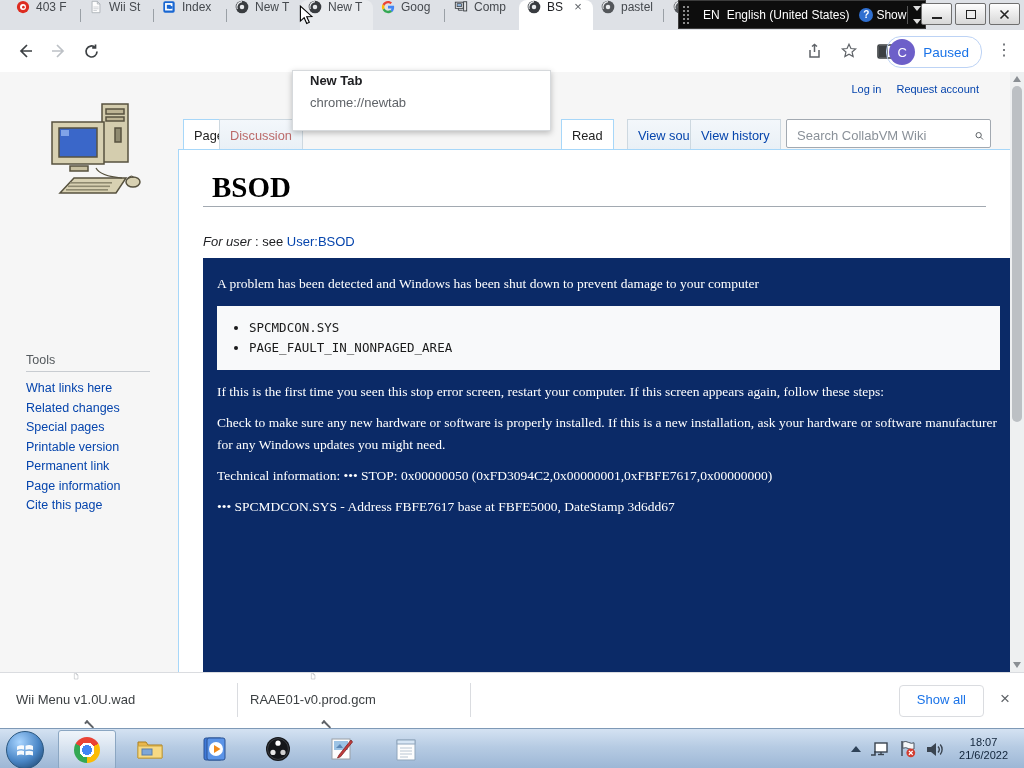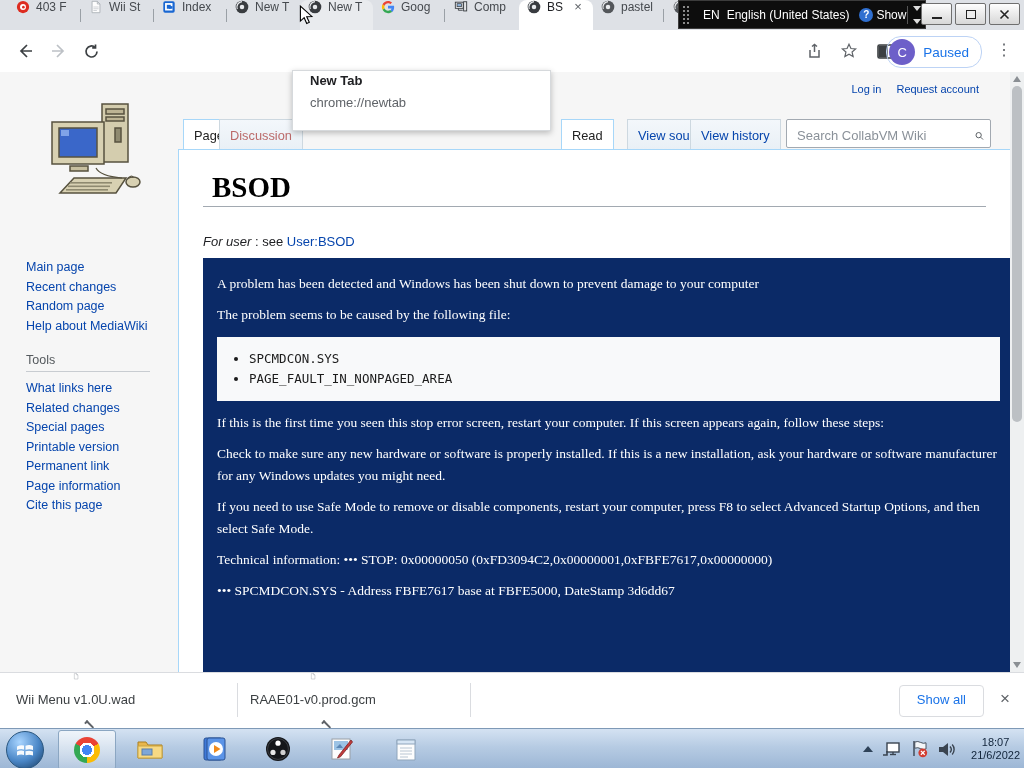--- a/index.html
+++ b/index.html
@@ -109,21 +109,21 @@
   
   .taskbar{position:absolute;top:728px;left:0;right:0;height:40px;
            background:linear-gradient(#d4e2f2,#b6cbe3 45%,#9cb6d5);border-top:1px solid #7e99b6;}
   .orb{position:absolute;left:6px;top:2px;width:36px;height:36px;border-radius:50%;border:1px solid #29567f;
        background:radial-gradient(circle at 35% 28%,#a8d4ff,#4a86c6 55%,#16395e);display:flex;align-items:center;justify-content:center;}
   .appbtn{position:absolute;top:1px;width:56px;height:38px;display:flex;align-items:center;justify-content:center;border-radius:3px;}
   .appbtn.active{background:linear-gradient(rgba(255,255,255,.65),rgba(255,255,255,.25));border:1px solid #8ba6c2;}
   .chrome-ico{width:26px;height:26px;border-radius:50%;
      background:radial-gradient(circle,#4285f4 0 5px,#fff 5px 7.5px,rgba(0,0,0,0) 7.5px),
                 conic-gradient(from -60deg,#ea4335 0 120deg,#fbbc05 120deg 240deg,#34a853 240deg 360deg);}
-  .tray{position:absolute;right:0;top:0;height:40px;display:flex;align-items:center;gap:9px;padding-right:4px;}
+  .tray{position:absolute;right:0;top:0;height:40px;display:flex;align-items:center;gap:9px;padding-right:16px;}
   .tray-chev{width:0;height:0;border-left:5px solid transparent;border-right:5px solid transparent;border-bottom:6px solid #2e4258;}
   .clock{color:#102339;font-size:11px;line-height:13px;text-align:center;margin-left:6px;}
 </style>
 </head>
 <body>
 
 <div class="screen">
 
   <div class="tabstrip">
     <div class="tab" style="left:8px">
@@ -311,26 +311,20 @@
         <ellipse cx="103" cy="84" rx="7" ry="5" fill="#d8d1b2"></ellipse>
       </g>
       <path d="M66 70 Q70 78 92 80 M98 80 Q103 76 103 80" fill="none" stroke="#57523f" stroke-width="1.2"></path>
       <g fill="#8f8a70">
           <rect x="40" y="84" width="42" height="1.6"></rect>
           <rect x="38" y="87.5" width="42" height="1.6"></rect>
           <rect x="36" y="91" width="42" height="1.6"></rect>
         </g>
     </svg>
 
-    <div class="sidebar-nav">
-      <div><a class="wlink">Main page</a></div>
-      <div><a class="wlink">Recent changes</a></div>
-      <div><a class="wlink">Random page</a></div>
-      <div><a class="wlink">Help about MediaWiki</a></div>
-    </div>
     <div class="tools-h">Tools</div>
     <div class="tools-nav">
       <div><a class="wlink">What links here</a></div>
       <div><a class="wlink">Related changes</a></div>
       <div><a class="wlink">Special pages</a></div>
       <div><a class="wlink">Printable version</a></div>
       <div><a class="wlink">Permanent link</a></div>
       <div><a class="wlink">Page information</a></div>
       <div><a class="wlink">Cite this page</a></div>
     </div>
@@ -353,30 +347,28 @@
 
     <div class="content">
       <h1 class="ptitle" style="margin:9px;font-weight:700">BSOD</h1>
       <div class="prule"></div>
       <div class="hatnote">
         <i>For user</i><span> : see </span><a class="wlink">User:BSOD</a>
       </div>
 
       <div class="bsod">
         <p>A problem has been detected and Windows has been shut down to prevent damage to your computer</p>
-        <p>The problem seems to be caused by the following file:</p>
         <div class="filebox">
           <ul>
             <li>SPCMDCON.SYS</li>
             <li>PAGE_FAULT_IN_NONPAGED_AREA</li>
           </ul>
         </div>
         <p>If this is the first time you seen this stop error screen, restart your computer. If this screen appears again, follow these steps:</p>
         <p>Check to make sure any new hardware or software is properly installed. If this is a new installation, ask your hardware or software manufacturer for any Windows updates you might need.</p>
-        <p>If you need to use Safe Mode to remove or disable components, restart your computer, press F8 to select Advanced Startup Options, and then select Safe Mode.</p>
         <p>Technical information: ••• STOP: 0x00000050 (0xFD3094C2,0x00000001,0xFBFE7617,0x00000000)</p>
         <p>••• SPCMDCON.SYS - Address FBFE7617 base at FBFE5000, DateStamp 3d6dd67</p>
       </div>
     </div>
   </div>
 
   <div class="sbar">
     <div class="tri-up"></div>
     <div class="sthumb"></div>
     <div class="tri-dn"></div>

